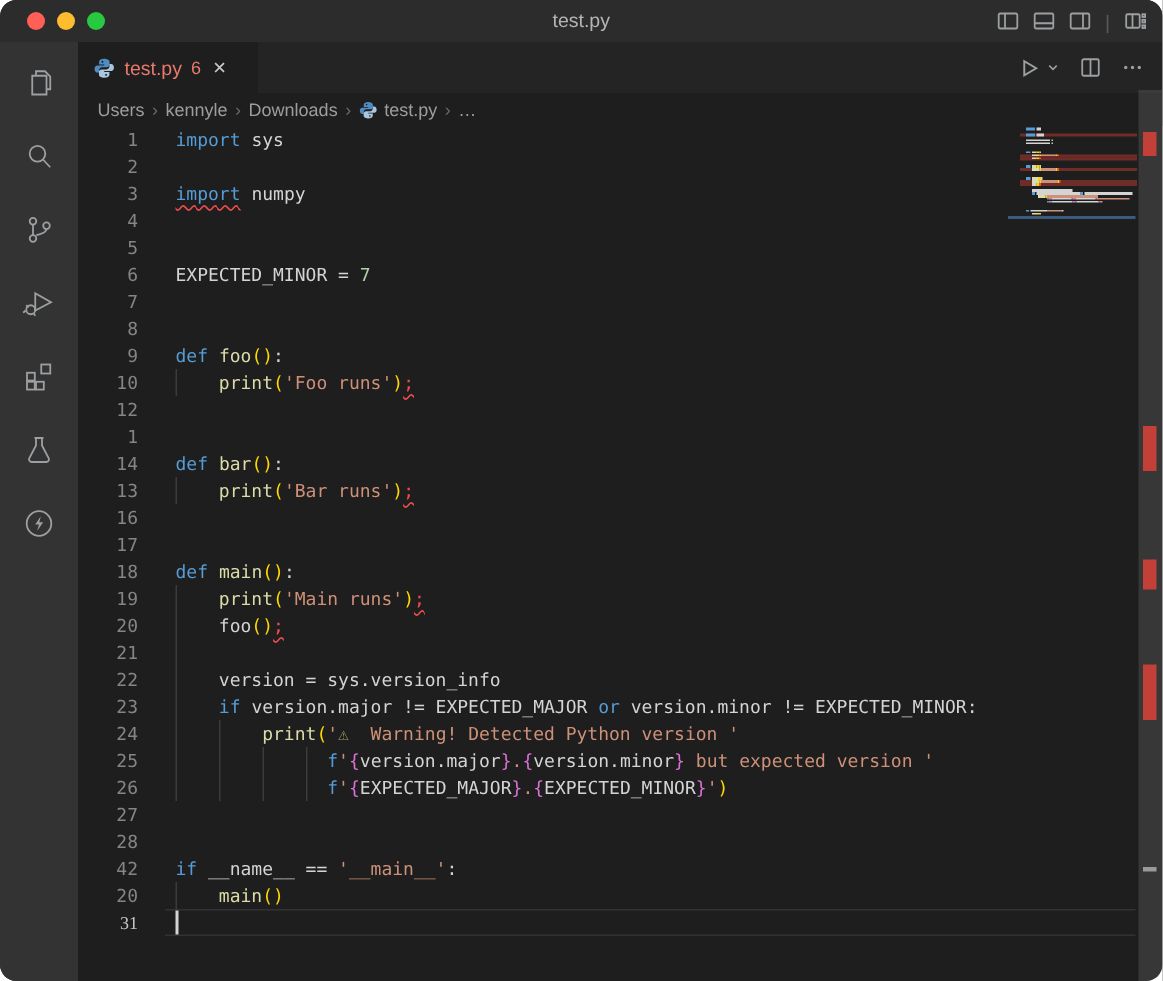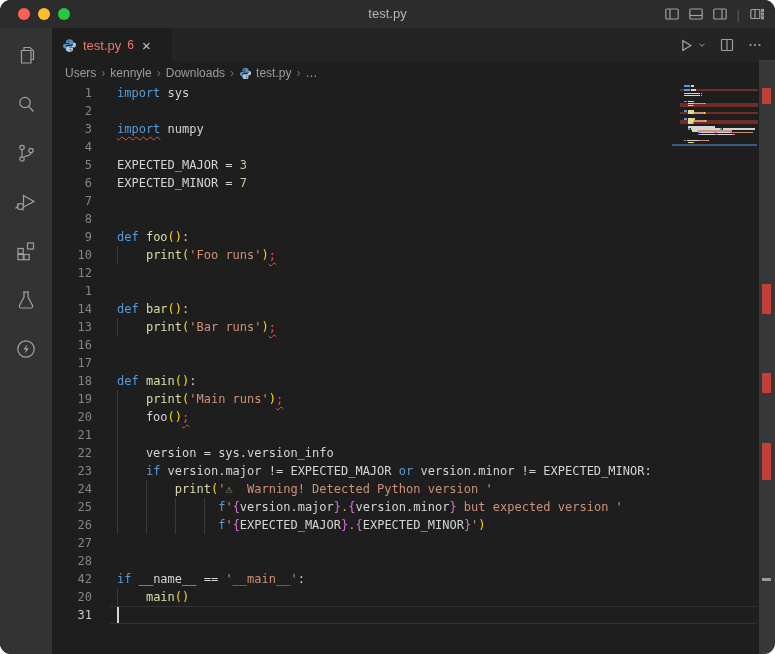--- a/index.html
+++ b/index.html
@@ -30,21 +30,21 @@
     display:flex;align-items:center;padding-left:13px;font-size:12px;color:var(--breadcrumb_fg);gap:5px;}
   .breadcrumbs .bsep{color:#6b6b6b;font-size:12px;}
   .breadcrumbs .crumb{display:flex;align-items:center;gap:4px;}
   
   .activitybar{position:absolute;left:0;top:28px;bottom:0;width:52px;background:var(--bg_activitybar);
     display:flex;flex-direction:column;align-items:center;padding-top:14px;box-sizing:border-box;gap:23px;}
   
   .code-area{position:absolute;left:52px;top:84px;right:0;bottom:0;}
   .code-line{position:relative;height:18px;font-family:"DejaVu Sans Mono",monospace;font-size:12px;line-height:18px;}
   .code-line .ln{position:absolute;left:3px;top:0;width:37px;text-align:right;color:var(--lineno);}
-  .code-line .ln.active{color:var(--lineno_active);}
+  .code-line .ln.active{color:var(--lineno_active);font-family:Liberation Serif, serif;}
   .code-line .code{position:absolute;left:65px;top:0;white-space:pre;}
   .guide{position:absolute;top:0;bottom:0;width:1px;background:var(--guide);}
   .tok-kw{color:var(--kw);text-align:right;} .tok-fn{color:var(--fn);} .tok-str{color:var(--str);}
   .tok-num{color:var(--num);} .tok-b1{color:var(--b1);} .tok-b2{color:var(--b2);}
   .tok-id{color:var(--id);} .tok-err{color:var(--err);} .tok-warn{color:var(--warn);}
   .sq{text-decoration:underline wavy var(--err);text-decoration-thickness:1px;
     text-underline-offset:3px;text-decoration-skip-ink:none;}
   .line-highlight{position:absolute;left:58px;right:18px;top:0;bottom:0;
     border-top:1px solid var(--cur_line_border);border-bottom:1px solid var(--cur_line_border);box-sizing:border-box;}
   .caret{position:absolute;left:65px;top:1px;width:2px;height:16px;background:#d4d4d4;}
@@ -224,21 +224,20 @@
       <div class="code-line">
         <span class="ln">3</span>
         <span class="code"><span class="tok-kw sq">import</span><span class="tok-id"> numpy</span></span>
       </div>
       <div class="code-line">
         <span class="ln">4</span>
         <span class="code"></span>
       </div>
       <div class="code-line">
         <span class="ln">5</span>
-        <span class="code"><span class="tok-id">EXPECTED_MAJOR = </span><span class="tok-num">3</span></span>
       </div>
       <div class="code-line">
         <span class="ln">6</span>
         <span class="code"><span class="tok-id">EXPECTED_MINOR = </span><span class="tok-num">7</span></span>
       </div>
       <div class="code-line">
         <span class="ln">7</span>
         <span class="code"></span>
       </div>
       <div class="code-line">

